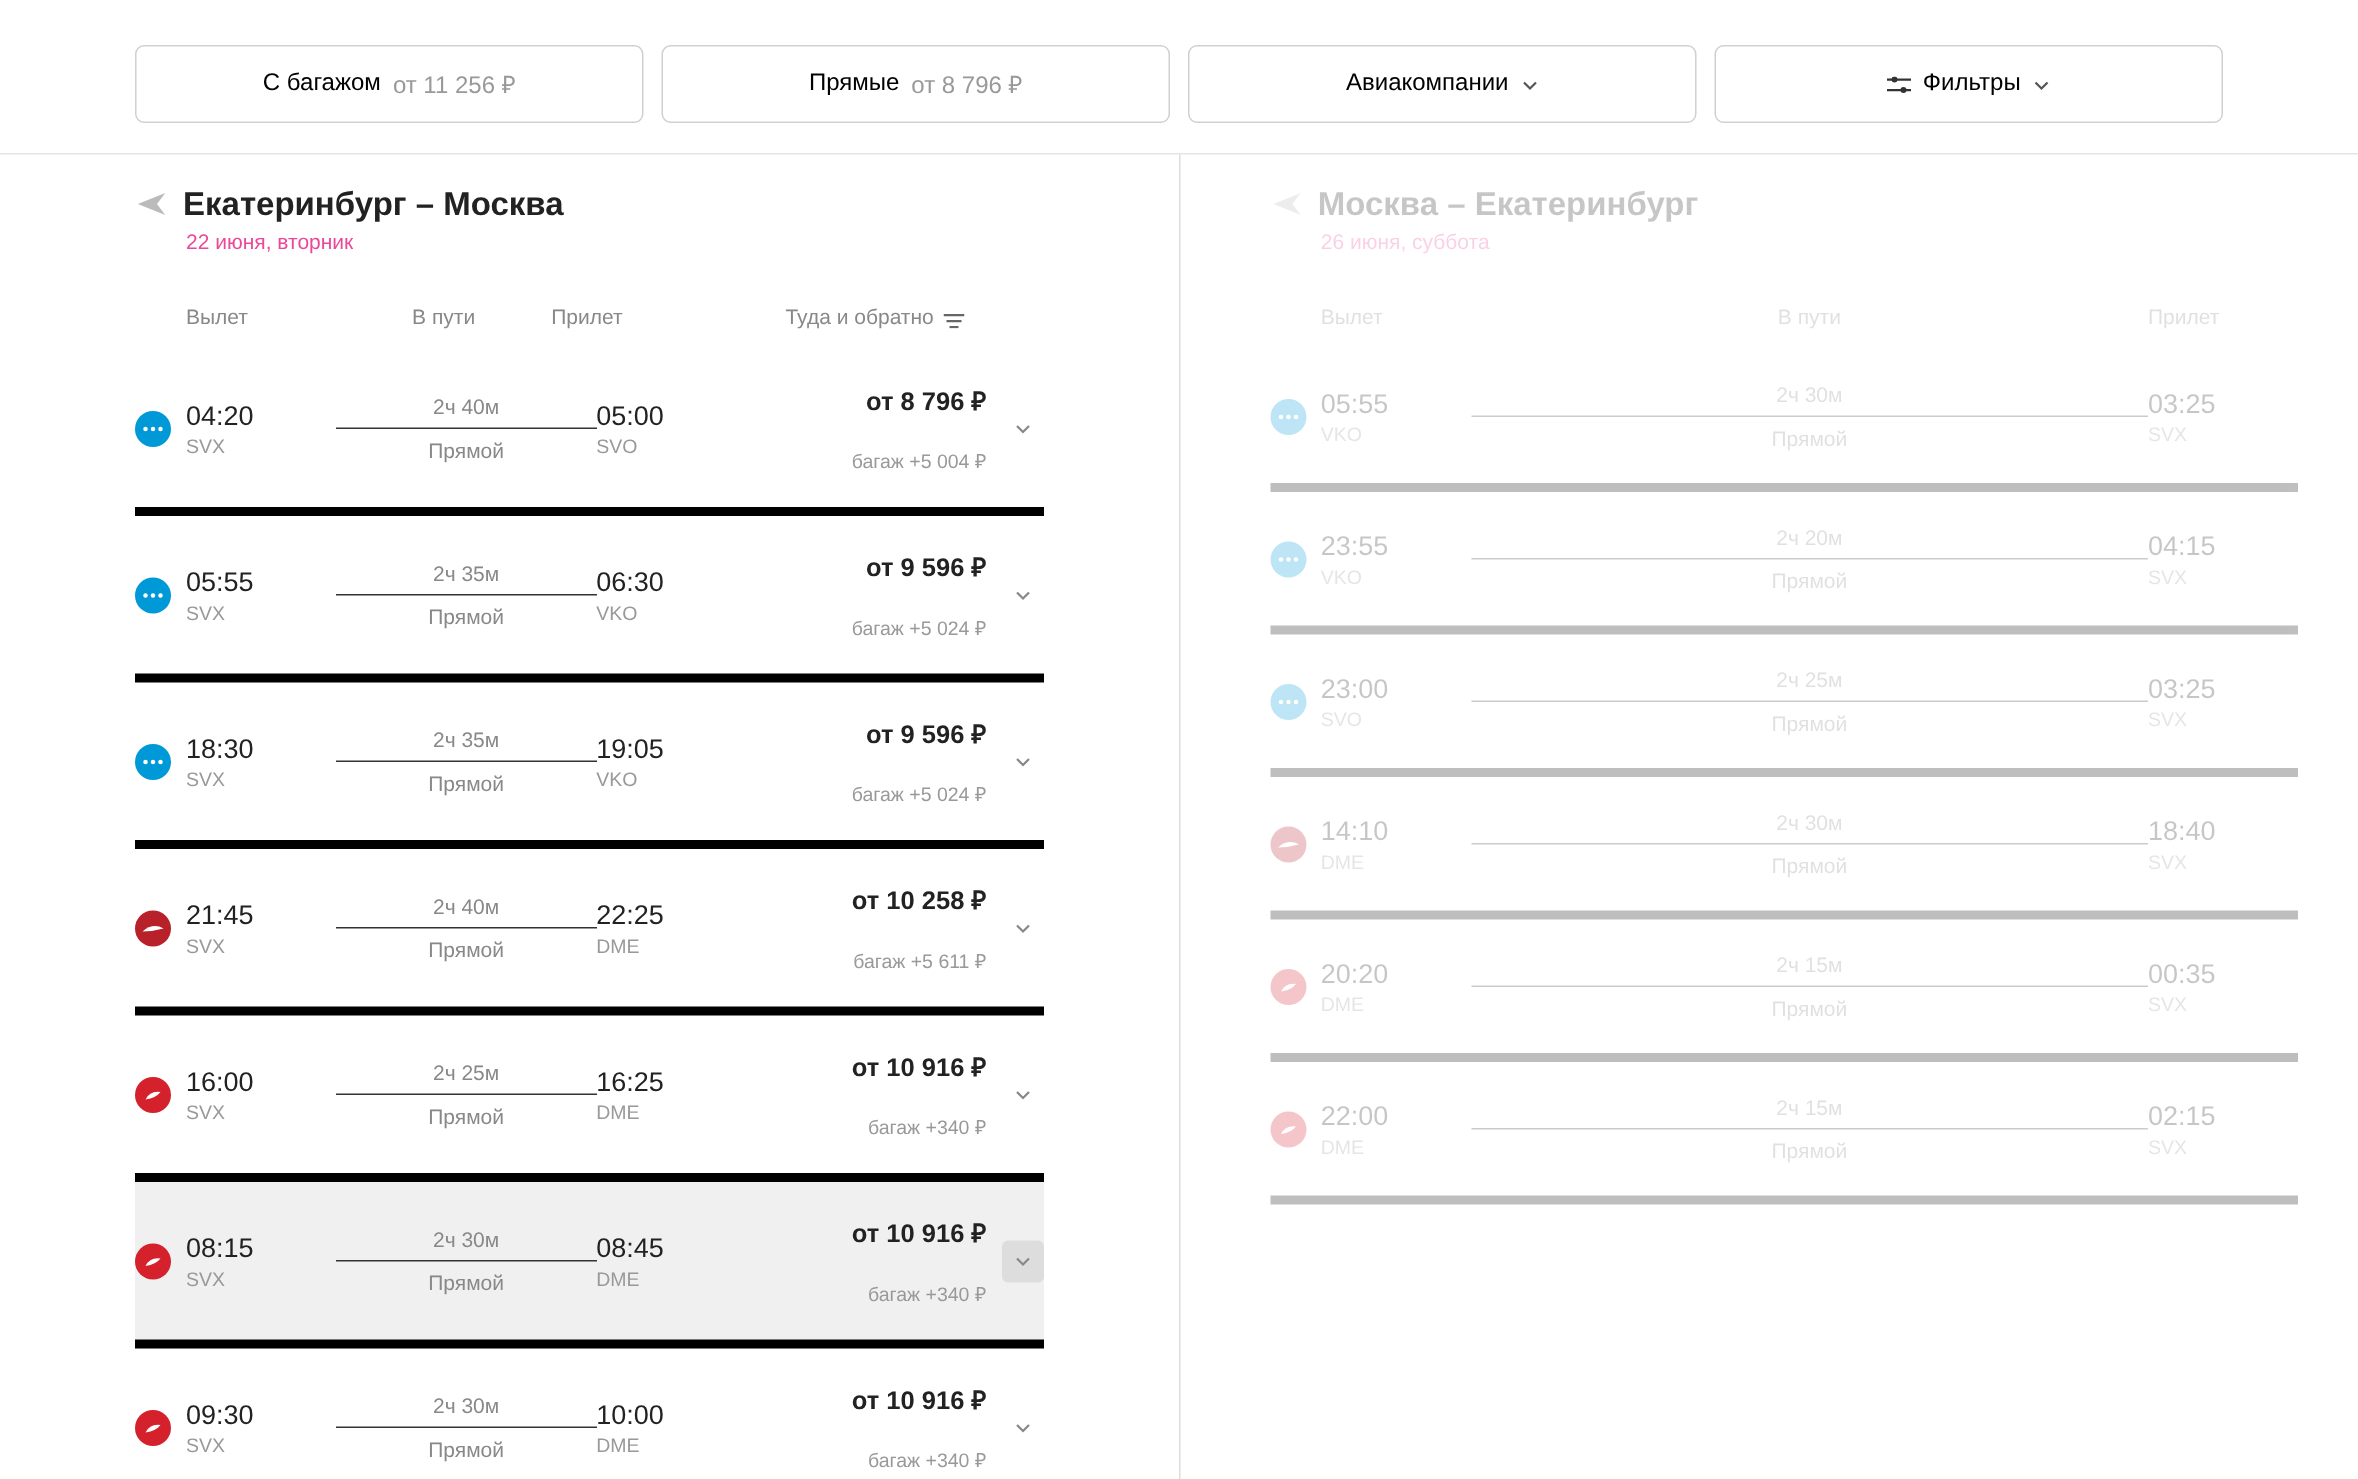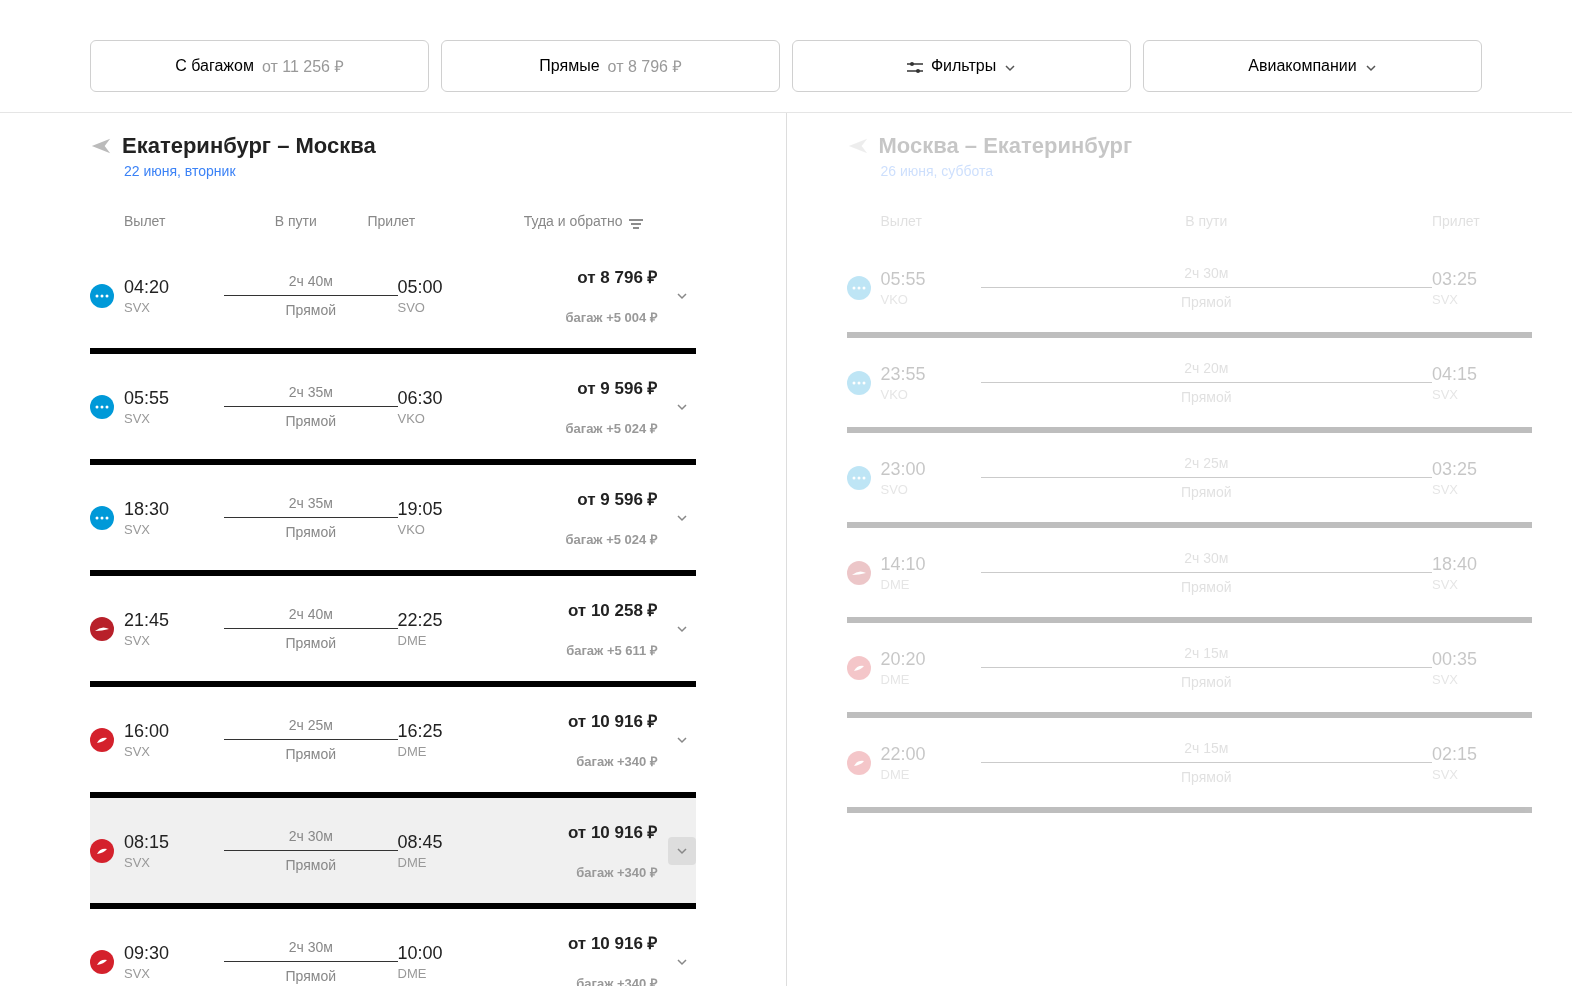--- a/index.html
+++ b/index.html
@@ -1,30 +1,30 @@
 <!DOCTYPE html>
 <html><head>
 <meta charset="utf-8">
 <style>
 * { margin: 0; padding: 0; box-sizing: border-box; }
 body { font-family: -apple-system, BlinkMacSystemFont, 'Segoe UI', Arial, sans-serif; background: #fff; color: #222; width: 1572px; }
-.filter-bar { display: flex; gap: 12px; padding: 40px 90px 20px; border-bottom: 1px solid #e5e5e5; }
+.filter-bar { display: flex; gap: 12px; padding: 30px 90px 20px; border-bottom: 1px solid #e5e5e5; }
 .filter-btn { flex: 1; border: 1px solid #d0d0d0; border-radius: 6px; background: #fff; padding: 14px 20px; font-size: 16px; text-align: center; cursor: pointer; display: flex; align-items: center; justify-content: center; gap: 8px; }
 .filter-btn .price { color: #999; }
 .chev { width: 12px; height: 12px; display: inline-block; }
 .chev svg { width: 100%; height: 100%; }
 .settings-icon { width: 16px; height: 12px; display: inline-block; }
 .settings-icon svg { width: 100%; height: 100%; }
 .main { display: flex; }
 .panel { flex: 1; padding: 0 0 30px; position: relative; }
 .panel-right { opacity: 0.25; pointer-events: none; }
 .panel-inner { padding: 0 90px; }
 .route-header { padding: 20px 0 6px; }
 .route-title { font-size: 22px; font-weight: 600; color: #222; display: flex; align-items: center; gap: 10px; }
-.route-date { font-size: 14px; color: #3b82f6; margin-top: 4px; margin-left: 34px; }
+.route-date { font-size: 14px; color: #ec4899; margin-top: 4px; margin-left: 34px; }
 .plane-icon { width: 22px; height: 22px; display: inline-block; }
 .plane-icon svg { width: 100%; height: 100%; }
 .cols-header { display: flex; align-items: center; padding: 28px 0 14px 34px; font-size: 14px; color: #888; gap: 15px; }
 .col-dep { width: 100px; }
 .col-dur { flex: 1; text-align: center; }
 .col-arr { width: 100px; }
 .col-price { width: 160px; text-align: right; display: flex; align-items: center; justify-content: flex-end; gap: 6px; }
 .sort-icon { width: 14px; height: 10px; display: inline-block; }
 .flight-row { display: flex; align-items: center; padding: 22px 0; border-bottom: 6px solid #000000; cursor: pointer; }
 .flight-row.hovered { background: #f0f0f0; }
@@ -35,52 +35,52 @@
 .al-blue svg, .al-darkred svg, .al-red svg { width: 16px; height: 12px; }
 .tcol { width: 100px; }
 .tcol .time { font-size: 18px; font-weight: 500; color: #222; }
 .tcol .code { font-size: 13px; color: #999; margin-top: 2px; }
 .dcol { flex: 1; text-align: center; position: relative; }
 .dcol .dur { font-size: 14px; color: #888; }
 .dcol .line { height: 1px; background: #333; margin: 6px 0; }
 .dcol .type { font-size: 14px; color: #888; }
 .pcol { width: 160px; text-align: right; }
 .pcol .price { font-size: 17px; font-weight: 600; color: #222; }
-.pcol .bag { font-size: 13px; color: #999; margin-top: 20px; font-weight: bold; }
+.pcol .bag { font-size: 13px; color: #999; margin-top: 20px; }
 .expand { width: 28px; height: 28px; margin-left: 10px; display: flex; align-items: center; justify-content: center; border-radius: 4px; }
 .expand.hovered { background: #ddd; }
 .expand svg { width: 12px; height: 12px; }
 .divider { width: 1px; background: #ddd; }
 </style>
 </head>
 <body>
 
 <div class="filter-bar">
   <button class="filter-btn">
     <span>С багажом</span>
     <span class="price">от 11 256 ₽</span>
   </button>
   <button class="filter-btn">
     <span>Прямые</span>
     <span class="price">от 8 796 ₽</span>
   </button>
   <button class="filter-btn">
+    <span>Авиакомпании</span>
+    <span class="chev"><svg viewBox="0 0 12 12">
+          <path d="M2 4l4 4 4-4" stroke="#555" stroke-width="1.5" fill="none"></path>
+        </svg></span>
+  </button>
+  <button class="filter-btn">
     <span class="settings-icon"><svg viewBox="0 0 16 12">
           <line x1="0" y1="2" x2="16" y2="2" stroke="#333" stroke-width="1.5"></line>
           <circle cx="5" cy="2" r="2" fill="#333"></circle>
           <line x1="0" y1="9" x2="16" y2="9" stroke="#333" stroke-width="1.5"></line>
           <circle cx="11" cy="9" r="2" fill="#333"></circle>
         </svg></span>
     <span>Фильтры</span>
-    <span class="chev"><svg viewBox="0 0 12 12">
-          <path d="M2 4l4 4 4-4" stroke="#555" stroke-width="1.5" fill="none"></path>
-        </svg></span>
-  </button>
-  <button class="filter-btn">
-    <span>Авиакомпании</span>
     <span class="chev"><svg viewBox="0 0 12 12">
           <path d="M2 4l4 4 4-4" stroke="#555" stroke-width="1.5" fill="none"></path>
         </svg></span>
   </button>
 </div>
 
 <div class="main">
   <div class="panel">
     <div class="panel-inner">
       <div class="route-header">

